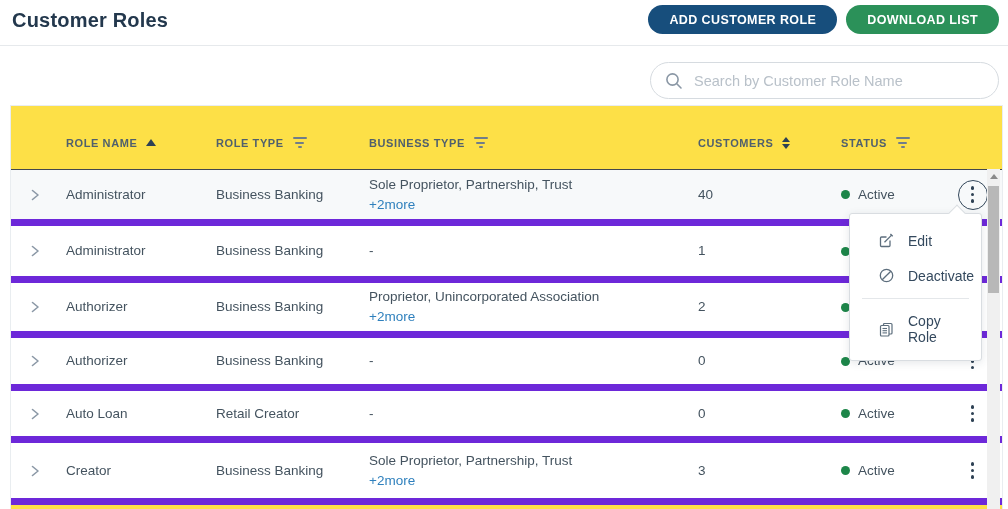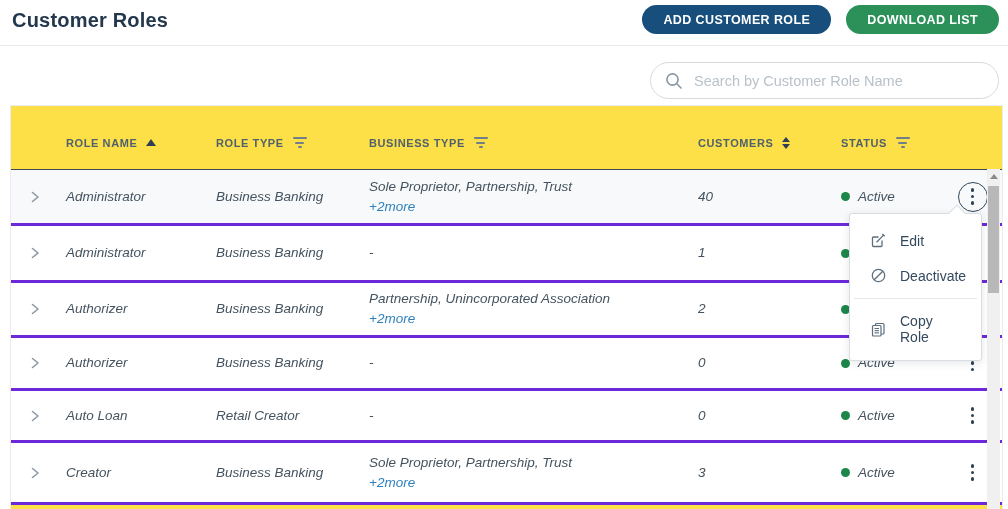--- a/index.html
+++ b/index.html
@@ -2,21 +2,21 @@
 <html style="--primary-button: #174e7c; --secondary-button: #2b9159; --status-active: #1d8649; --link: #2f80bd; --title-text: #23384d;"><head>
 <meta charset="utf-8">
 <style>
   html,body{margin:0;padding:0;background:#fff;}
   *{box-sizing:border-box;}
   body{font-family:"Liberation Sans","DejaVu Sans",sans-serif;}
   .page{position:relative;width:1008px;height:509px;background:#fff;overflow:hidden;}
 
   
   .page-title{position:absolute;left:12px;top:9px;font-size:20px;font-weight:600;color:var(--title-text,#23384d);letter-spacing:.2px;}
-  .top-buttons{position:absolute;top:5px;right:9px;display:flex;gap:15px;justify-content:space-between;}
+  .top-buttons{position:absolute;top:5px;right:9px;display:flex;gap:9px;justify-content:space-between;}
   .pill-btn{height:29px;border:none;border-radius:15px;padding:0 21px;color:#fff;font-size:12.5px;font-weight:700;letter-spacing:.4px;font-family:inherit;cursor:pointer;white-space:nowrap;}
   .pill-btn.navy{background:var(--primary-button,#174e7c);}
   .pill-btn.green{background:var(--secondary-button,#2b9159);}
   .top-divider{position:absolute;left:0;right:0;top:45px;height:1px;background:#e6e9ec;}
 
   
   .search-box{position:absolute;top:62px;right:9px;width:349px;height:37px;border:1px solid #d6dbe0;border-radius:19px;background:#fff;display:flex;align-items:center;padding:0 14px;gap:9px;}
   .search-box svg{flex:0 0 auto;}
   .search-input{border:none;outline:none;flex:1;font-size:14.5px;color:#44535f;font-family:Liberation Sans, sans-serif;background:transparent;}
   .search-input::placeholder{color:#b9c1c9;opacity:1;}
@@ -29,40 +29,40 @@
   .tri-up{width:0;height:0;border-left:5px solid transparent;border-right:5px solid transparent;border-bottom:7px solid #2e4154;}
   .sort-both{display:flex;flex-direction:column;gap:2px;}
   .sort-both .up{width:0;height:0;border-left:4px solid transparent;border-right:4px solid transparent;border-bottom:5px solid #2e4154;}
   .sort-both .down{width:0;height:0;border-left:4px solid transparent;border-right:4px solid transparent;border-top:5px solid #2e4154;}
   .filter-icon{display:flex;flex-direction:column;align-items:center;gap:2.5px;}
   .filter-icon i{display:block;height:2px;background:#707d8a;border-radius:1px;}
   .filter-icon i:nth-child(1){width:14px;}
   .filter-icon i:nth-child(2){width:9px;}
   .filter-icon i:nth-child(3){width:4px;}
 
-  .trow{border-bottom:3px solid #6d28d9;align-items:center;background:#fff;font-style:italic;}
+  .trow{border-bottom:7px solid #6d28d9;align-items:center;background:#fff;}
   .trow:nth-child(1){min-height:56px;}
   .trow:nth-child(2){min-height:57px;}
   .trow:nth-child(3){min-height:55px;}
   .trow:nth-child(4){min-height:53px;}
   .trow:nth-child(5){min-height:52px;}
   .trow:nth-child(6){min-height:62px;}
   .trow.highlighted{background:#f7f9fa;}
   .cell{font-size:13.5px;color:#44535f;line-height:1.45;}
   .chevron-cell{display:flex;justify-content:center;padding-right:8px;}
   .more-link{color:var(--link,#2f80bd);cursor:pointer;display:inline-block;}
   .status-cell{display:flex;align-items:center;gap:8px;}
   .status-dot{width:9px;height:9px;border-radius:50%;background:var(--status-active,#1d8649);flex:0 0 auto;}
   .actions-cell{display:flex;justify-content:center;}
   .kebab{width:30px;height:30px;border-radius:50%;display:flex;flex-direction:column;align-items:center;justify-content:center;gap:3px;cursor:pointer;background:transparent;border:1px solid transparent;}
   .kebab.open{border-color:#33475a;}
   .kebab i{width:3.5px;height:3.5px;border-radius:50%;background:#2e4154;display:block;}
 
   
-  .context-menu{position:absolute;left:838px;top:107px;width:133px;background:#fff;border:1px solid #d9dde1;border-radius:3px;box-shadow:0 2px 8px rgba(40,55,70,.12);z-index:10;padding:9px 4px 6px;}
+  .context-menu{position:absolute;left:838px;top:107px;width:133px;background:#fff;border:1px solid #d9dde1;border-radius:3px;box-shadow:0 2px 8px rgba(40,55,70,.12);z-index:10;padding:9px 12px 6px;}
   .context-menu .notch{position:absolute;top:-7px;left:101px;width:12px;height:12px;background:#fff;border-left:1px solid #d9dde1;border-top:1px solid #d9dde1;transform:rotate(45deg);}
   .menu-item{display:flex;align-items:center;gap:13px;padding:9px 16px;font-size:14px;color:#34495e;cursor:pointer;}
   .menu-divider{height:1px;background:#e4e7ea;margin:5px 0;}
 
   
   .vscrollbar{position:absolute;left:976px;top:63px;bottom:0;width:13px;background:#f0f0f0;z-index:5;}
   .vscrollbar .up-btn{height:15px;display:flex;align-items:center;justify-content:center;}
   .vscrollbar .up-btn i{width:0;height:0;border-left:4px solid transparent;border-right:4px solid transparent;border-bottom:5px solid #8a8a8a;display:block;}
   .vscrollbar .thumb{position:absolute;top:17px;left:1px;width:11px;height:107px;background:#b8b8b8;}
 </style>
@@ -191,21 +191,21 @@
         <div class="chevron-cell">
           <span style="display:flex;">
             <svg width="12" height="14" viewBox="0 0 12 14" fill="none">
               <polyline points="3.5,2.5 9,7 3.5,11.5" stroke="#8b98a6" stroke-width="1.6" fill="none" stroke-linecap="round" stroke-linejoin="round"></polyline>
             </svg>
           </span>
         </div>
         <div class="cell">Authorizer</div>
         <div class="cell">Business Banking</div>
         <div class="cell">
-          <span>Partnership, Unincorporated Association</span><br>
+          <span>Proprietor, Unincorporated Association</span><br>
           <span class="more-link">+2more</span>
         </div>
         <div class="cell">2</div>
         <div class="cell status-cell">
           <span class="status-dot"></span>
           <span>Active</span>
         </div>
         <div class="actions-cell">
           <span class="kebab">
               <i></i>

